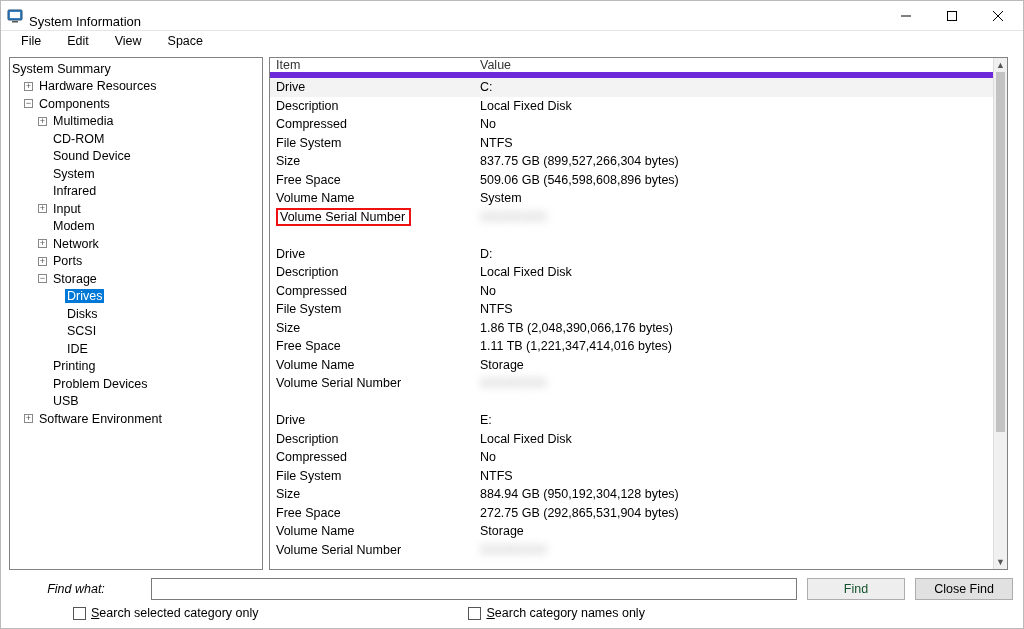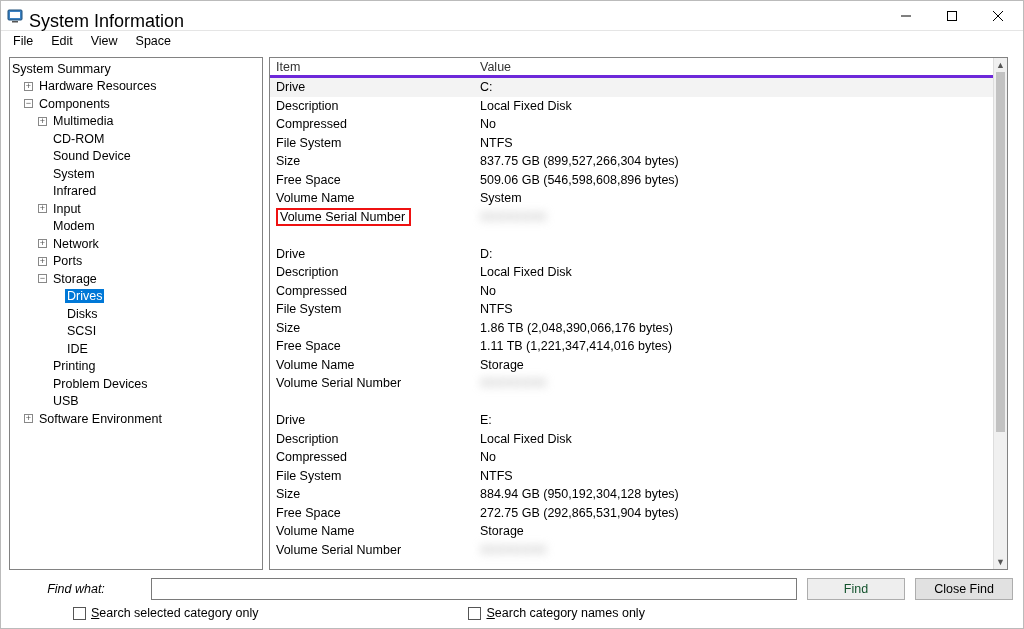--- a/index.html
+++ b/index.html
@@ -21,39 +21,40 @@
     align-items: center;
     padding: 0 2px 0 6px;
     border-bottom: 1px solid #e5e5e5;
   }
   .titlebar .app-icon {
     width: 16px; height: 16px;
     margin-right: 6px;
   }
   .titlebar .title {
     flex: 1;
-    font-size: 18px;
+    font-size: 13px;
     margin-top: 12px;
   }
   .winbtn {
     width: 46px; height: 30px;
     display: flex; align-items: center; justify-content: center;
   }
   .winbtn svg { width: 10px; height: 10px; }
   
   .menubar {
     height: 20px;
     display: flex;
     align-items: center;
     padding: 0 4px;
     gap: 2px;
   }
   .menuitem {
     padding: 10px 8px;
     cursor: default;
+    margin-left: 8px;
   }
   
   .main {
     display: flex;
     height: calc(629px - 30px - 20px - 54px - 2px);
     padding: 6px 15px 4px 8px;
     gap: 6px;
   }
   .panel {
     border: 1px solid #828282;
@@ -107,21 +108,21 @@
     background:#c2c2c2;
   }
   .rscroll .arrow {
     position:absolute; left:0; right:0; height:14px;
     display:flex;align-items:center;justify-content:center;
     color:#555; font-size:9px;
   }
   .rscroll .arrow.top{top:0;} .rscroll .arrow.bot{bottom:0;}
   .rhdr {
     display:flex; height:20px; align-items:center;
-    border-bottom: 3px solid #6d28d9;
+    border-bottom: 6px solid #6d28d9;
   }
   .rhdr .col { padding-left:6px; color:#333; }
   .colA { width:204px; } .colB { flex:1; }
   .dbody { padding: 0; }
   .drow {
     display:flex; height:18.5px; align-items:center;
   }
   .drow .cell { padding-left:6px; }
   .drow .cellA { width:204px; }
   .drow .cellB { flex:1; }

